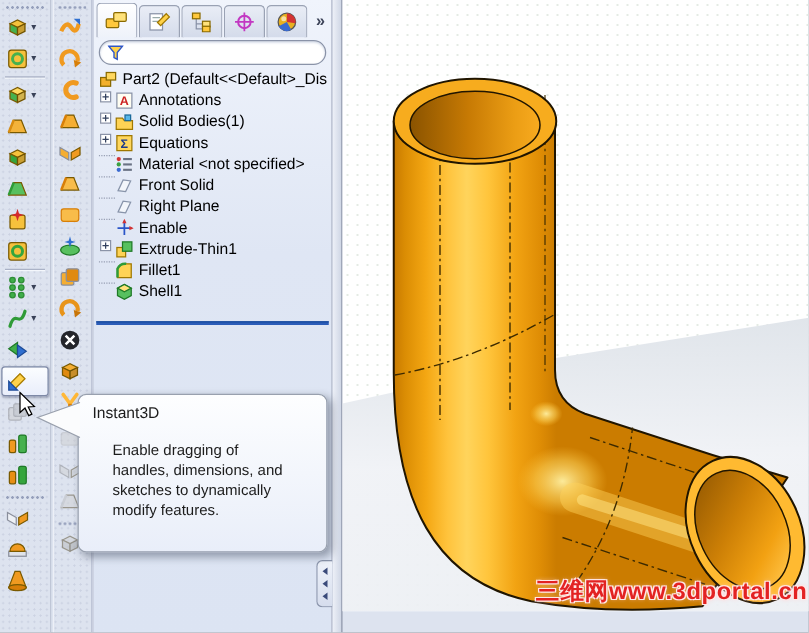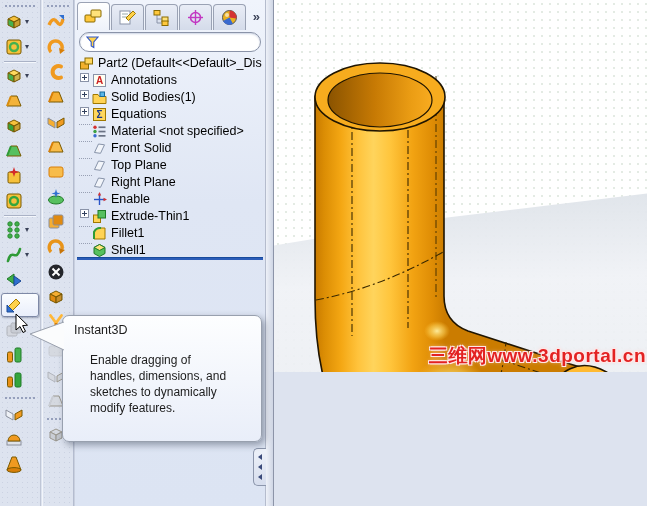--- a/index.html
+++ b/index.html
@@ -54,21 +54,21 @@
 
   
   .splitter{position:absolute;left:265px;top:0;width:9px;height:506px;
             background:linear-gradient(90deg,#eef1f8,#cfd6e5);border-right:1px solid #8c94a8;border-left:1px solid #b5bccd;}
   .handle{position:absolute;left:253px;top:448px;width:13px;height:38px;
           background:linear-gradient(#eef2fa,#d6dded);border:1px solid #8c96ac;border-right:none;
           border-radius:5px 0 0 5px;display:flex;flex-direction:column;align-items:center;justify-content:center;gap:4px;z-index:5;}
   .tri{width:0;height:0;border-right:4px solid #3a4a7a;border-top:3px solid transparent;border-bottom:3px solid transparent;}
 
   
-  .viewport{position:absolute;left:274px;top:0;width:373px;height:372px;background:#fff;
+  .viewport{position:absolute;left:274px;top:0;width:373px;height:489px;background:#fff;
             background-image:radial-gradient(circle,#e4ebe4 .8px,transparent 1px);background-size:8px 8px;overflow:hidden;}
   .floor{position:absolute;inset:0;
          background:linear-gradient(178deg,rgba(222,227,233,.95) 52%,rgba(240,242,246,.95) 75%,rgba(236,239,243,.9));
          clip-path:polygon(0 66%,42% 59%,100% 52%,100% 100%,0 100%);}
   .pipe-svg{position:absolute;inset:0;}
   .watermark{position:absolute;right:1px;bottom:3px;font-size:19px;font-weight:bold;color:#e32222;letter-spacing:.5px;
              text-shadow:-1px -1px 0 #ffe8e8,1px -1px 0 #ffe8e8,-1px 1px 0 #ffe8e8,1px 1px 0 #ffe8e8,0 0 4px #ffc8c8;}
 
   
   .tooltip{position:absolute;left:62px;top:315px;width:200px;z-index:40;
@@ -421,27 +421,20 @@
               <rect x="6.5" y="11" width="7" height="1.7" fill="#6a7284"></rect>
             </svg></span>
           <span class="lbl">Material &lt;not specified&gt;</span>
         </div>
         <div class="trow">
           <span class="stub"></span>
           <span class="ticn"><svg width="15" height="15" viewBox="0 0 15 15">
               <polygon points="2.5,11.5 6.5,3 12.5,3.8 8.5,12.3" fill="#f2f5fa" stroke="#8894aa"></polygon>
             </svg></span>
           <span class="lbl">Front Solid</span>
-        </div>
-        <div class="trow">
-          <span class="stub"></span>
-          <span class="ticn"><svg width="15" height="15" viewBox="0 0 15 15">
-              <polygon points="2.5,11.5 6.5,3 12.5,3.8 8.5,12.3" fill="#f2f5fa" stroke="#8894aa"></polygon>
-            </svg></span>
-          <span class="lbl">Top Plane</span>
         </div>
         <div class="trow">
           <span class="stub"></span>
           <span class="ticn"><svg width="15" height="15" viewBox="0 0 15 15">
               <polygon points="2.5,11.5 6.5,3 12.5,3.8 8.5,12.3" fill="#f2f5fa" stroke="#8894aa"></polygon>
             </svg></span>
           <span class="lbl">Right Plane</span>
         </div>
         <div class="trow">
           <span class="stub"></span>

